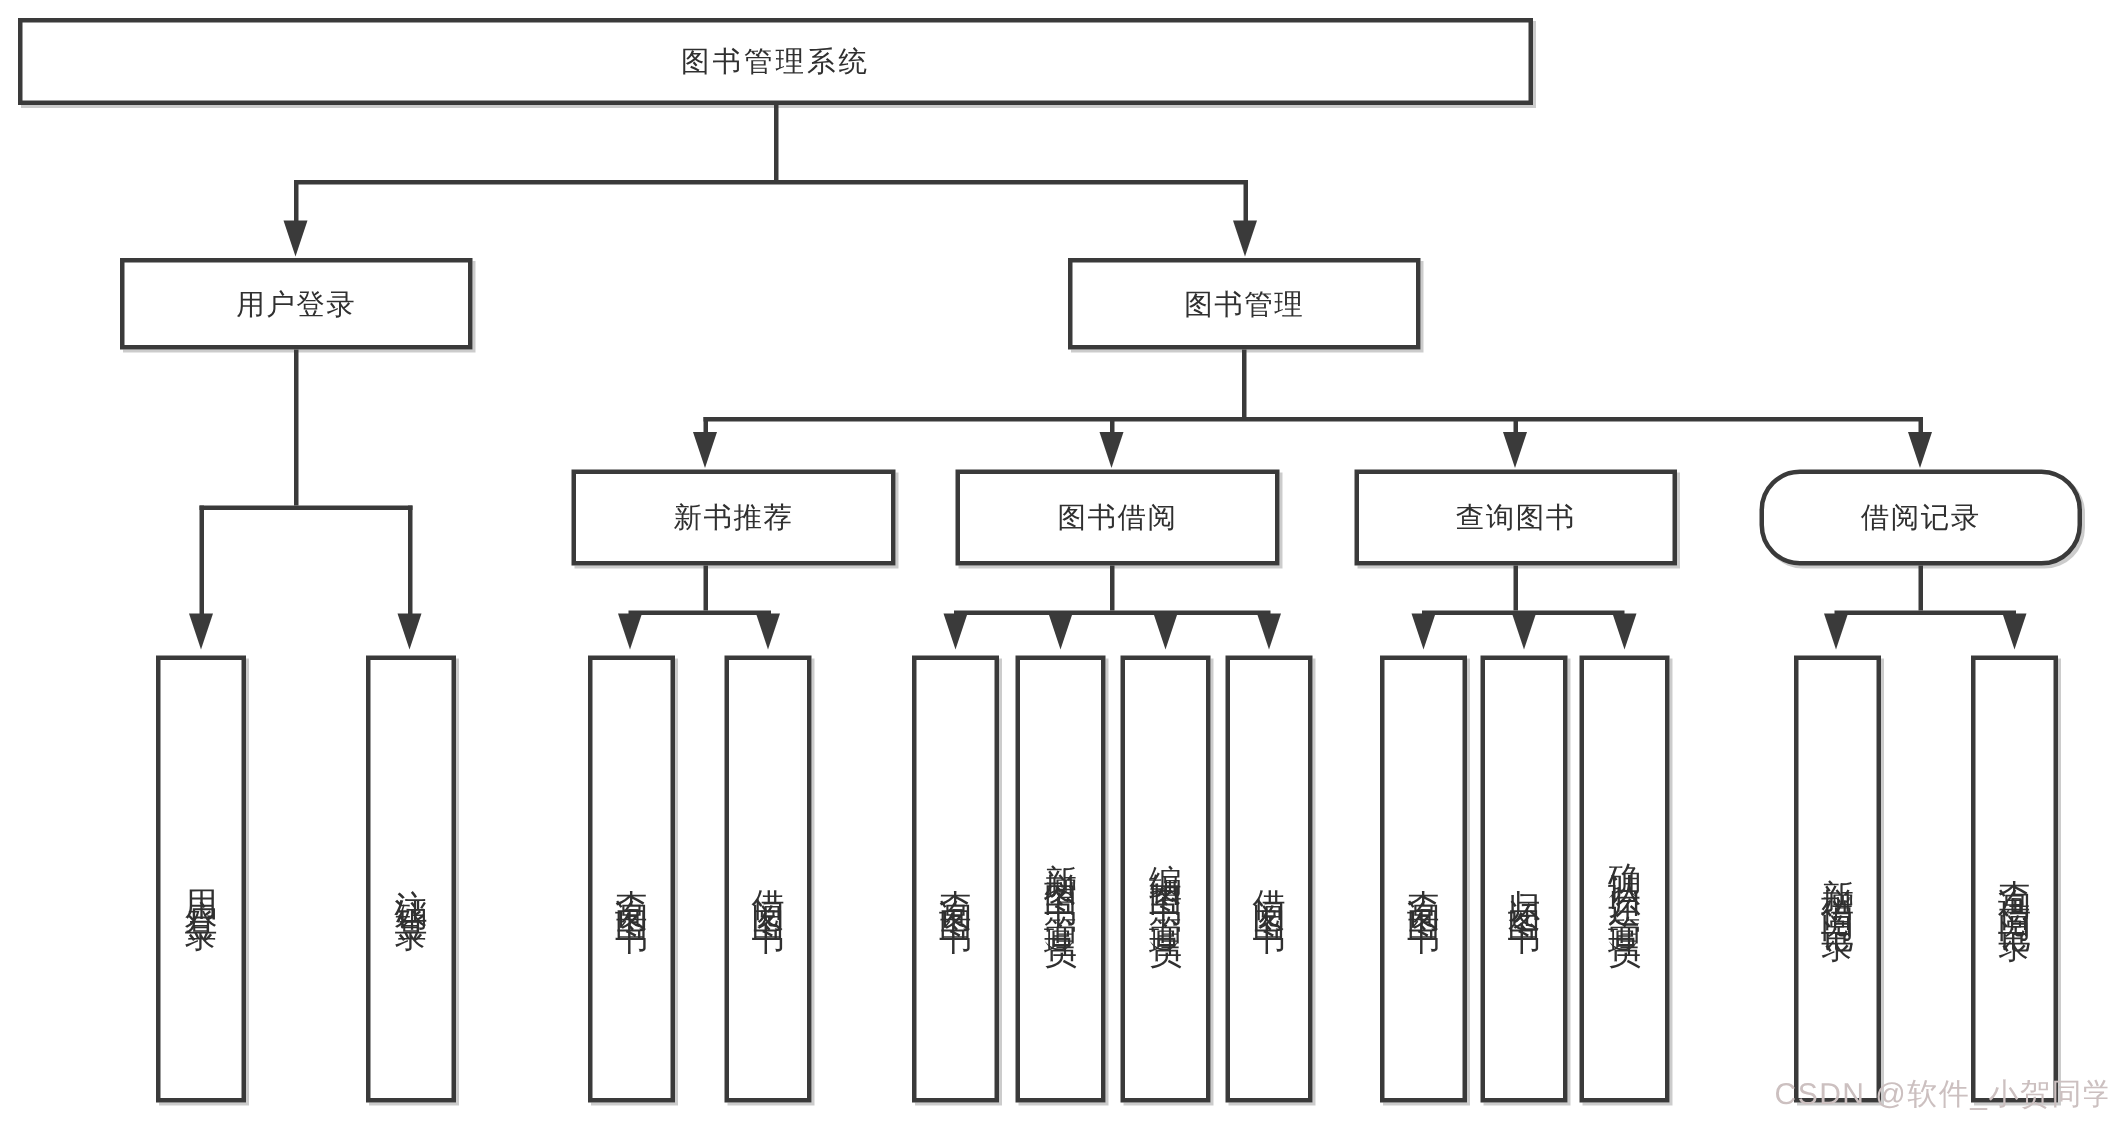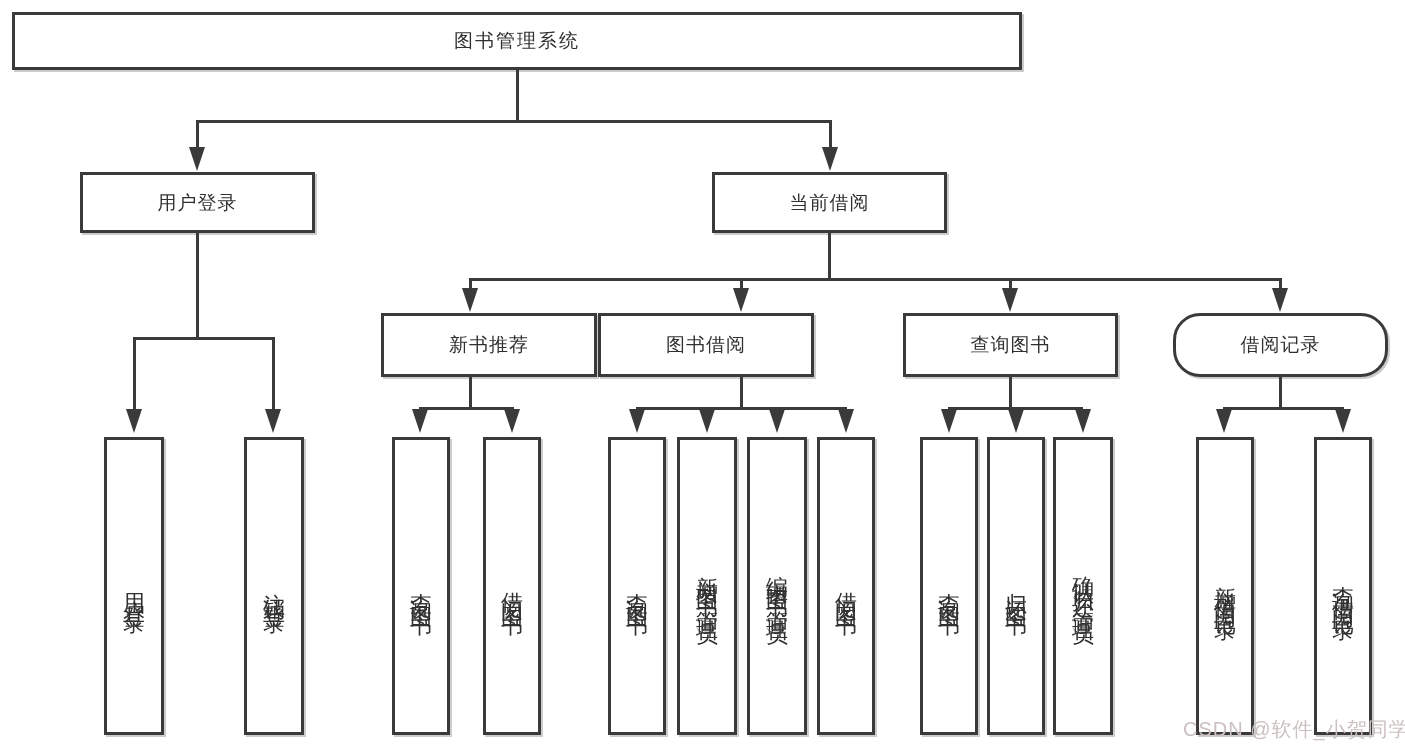--- a/index.html
+++ b/index.html
@@ -51,21 +51,21 @@
   <div class="node root-node" style="left:12px;top:12px;width:1010px;height:58px;">图书管理系统</div>
 
   <div class="line-v" style="left:516px;top:70px;height:50px;"></div>
   <div class="line-h" style="left:196px;top:120px;width:636px;"></div>
   <div class="line-v" style="left:196px;top:120px;height:28px;"></div>
   <div class="arrow" style="left:189px;top:147px;"></div>
   <div class="line-v" style="left:829px;top:120px;height:28px;"></div>
   <div class="arrow" style="left:822px;top:147px;"></div>
 
   <div class="node hnode" style="left:80px;top:172px;width:235px;height:61px;">用户登录</div>
-  <div class="node hnode" style="left:712px;top:172px;width:235px;height:61px;">当前借阅</div>
+  <div class="node hnode" style="left:712px;top:172px;width:235px;height:61px;">图书管理</div>
 
   <div class="line-v" style="left:196px;top:233px;height:104px;"></div>
   <div class="line-h" style="left:133px;top:337px;width:142px;"></div>
   <div class="line-v" style="left:133px;top:337px;height:73px;"></div>
   <div class="arrow" style="left:126px;top:409px;"></div>
   <div class="line-v" style="left:272px;top:337px;height:73px;"></div>
   <div class="arrow" style="left:265px;top:409px;"></div>
 
   <div class="node vnode" style="left:104px;top:437px;width:60px;height:298px;">用户登录</div>
   <div class="node vnode" style="left:244px;top:437px;width:60px;height:298px;">注销登录</div>
@@ -75,21 +75,21 @@
   <div class="line-v" style="left:469px;top:278px;height:12px;"></div>
   <div class="arrow" style="left:462px;top:288px;"></div>
   <div class="line-v" style="left:740px;top:278px;height:12px;"></div>
   <div class="arrow" style="left:733px;top:288px;"></div>
   <div class="line-v" style="left:1009px;top:278px;height:12px;"></div>
   <div class="arrow" style="left:1002px;top:288px;"></div>
   <div class="line-v" style="left:1279px;top:278px;height:12px;"></div>
   <div class="arrow" style="left:1272px;top:288px;"></div>
 
   <div class="node hnode" style="left:381px;top:313px;width:216px;height:64px;">新书推荐</div>
-  <div class="node hnode" style="left:598px;top:313px;width:216px;height:64px;text-align:right;">图书借阅</div>
+  <div class="node hnode" style="left:637px;top:313px;width:216px;height:64px;text-align:right;">图书借阅</div>
   <div class="node hnode" style="left:903px;top:313px;width:215px;height:64px;">查询图书</div>
   <div class="node hnode" style="left:1173px;top:313px;width:215px;height:64px;border-radius:27px;">借阅记录</div>
 
   <div class="line-v" style="left:469px;top:377px;height:30px;"></div>
   <div class="line-h" style="left:419px;top:407px;width:95px;"></div>
   <div class="arrow" style="left:412px;top:409px;"></div>
   <div class="arrow" style="left:504px;top:409px;"></div>
   <div class="node vnode" style="left:392px;top:437px;width:58px;height:298px;">查询图书</div>
   <div class="node vnode" style="left:483px;top:437px;width:58px;height:298px;">借阅图书</div>
 

